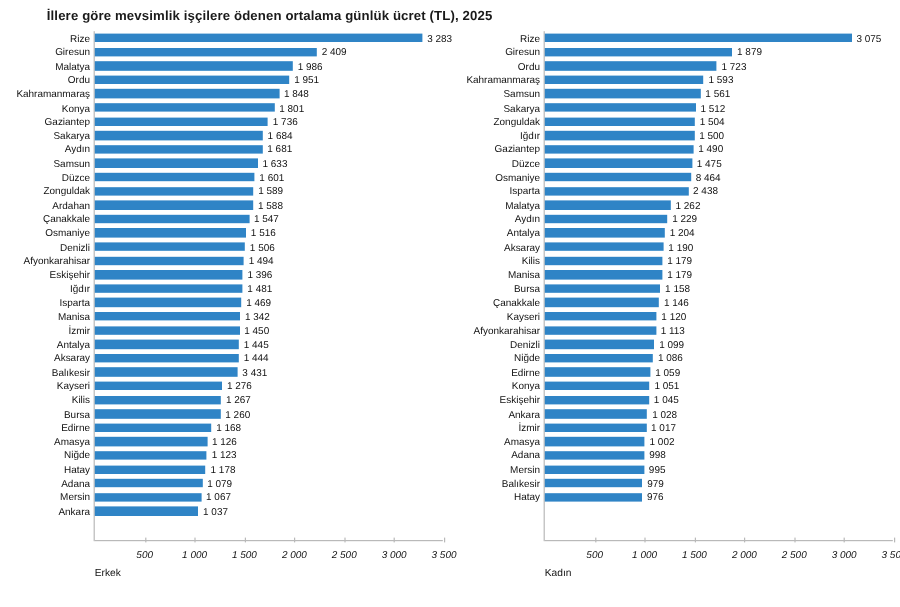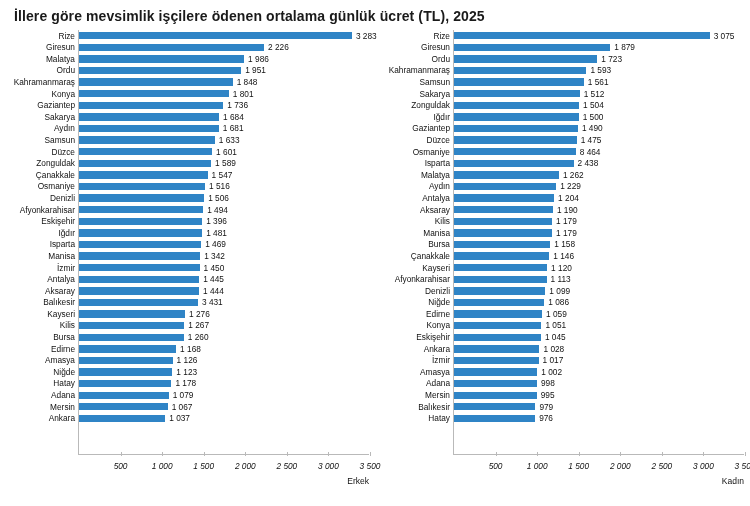--- a/index.html
+++ b/index.html
@@ -4,24 +4,25 @@
 <style>
   html,body{margin:0;padding:0;}
   body{
     width:750px;height:506px;
     background:#ffffff;
     font-family:"Liberation Sans", sans-serif;
     color:#1a1a1a;
     overflow:hidden;
   }
   #page-title{
-    font-size:14px;
+    font-size:11px;
     font-weight:bold;
     padding:8px 0 0 14px;
     letter-spacing:.1px;
+    margin-left:25px;
   }
   #charts{
     display:flex;
     flex-direction:row;
     margin-top:6px;
   }
   .panel{
     position:relative;
     width:375px;
     height:460px;
@@ -91,21 +92,21 @@
     bottom:-15px;
     font-size:8.3px;
     color:#111;
     transform:translateX(-50%);
     white-space:nowrap;
   }
   .xlabel{
     position:absolute;
     bottom:-31px;
     left:0;right:0;
-    text-align:right;
+    text-align:left;
     font-size:8.5px;
     color:#111;
   }
 </style>
 </head>
 <body>
 
 <div id="page-title">İllere göre mevsimlik işçilere ödenen ortalama günlük ücret (TL), 2025</div>
 
 <div id="charts">
@@ -113,21 +114,21 @@
     <div class="plot">
       <div class="rowlist" id="rows-0">
           <div class="row">
             <span class="cat">Rize</span>
             <div class="bar" style="width: 272.958px;"></div>
             <span class="val">3 283</span>
           </div>
           <div class="row">
             <span class="cat">Giresun</span>
             <div class="bar" style="width: 185.076px;"></div>
-            <span class="val">2 226</span>
+            <span class="val">2 409</span>
           </div>
           <div class="row">
             <span class="cat">Malatya</span>
             <div class="bar" style="width: 165.122px;"></div>
             <span class="val">1 986</span>
           </div>
           <div class="row">
             <span class="cat">Ordu</span>
             <div class="bar" style="width: 162.212px;"></div>
             <span class="val">1 951</span>
@@ -164,20 +165,25 @@
           </div>
           <div class="row">
             <span class="cat">Düzce</span>
             <div class="bar" style="width: 133.112px;"></div>
             <span class="val">1 601</span>
           </div>
           <div class="row">
             <span class="cat">Zonguldak</span>
             <div class="bar" style="width: 132.114px;"></div>
             <span class="val">1 589</span>
+          </div>
+          <div class="row">
+            <span class="cat">Ardahan</span>
+            <div class="bar" style="width: 132.031px;"></div>
+            <span class="val">1 588</span>
           </div>
           <div class="row">
             <span class="cat">Çanakkale</span>
             <div class="bar" style="width: 128.622px;"></div>
             <span class="val">1 547</span>
           </div>
           <div class="row">
             <span class="cat">Osmaniye</span>
             <div class="bar" style="width: 126.045px;"></div>
             <span class="val">1 516</span>

